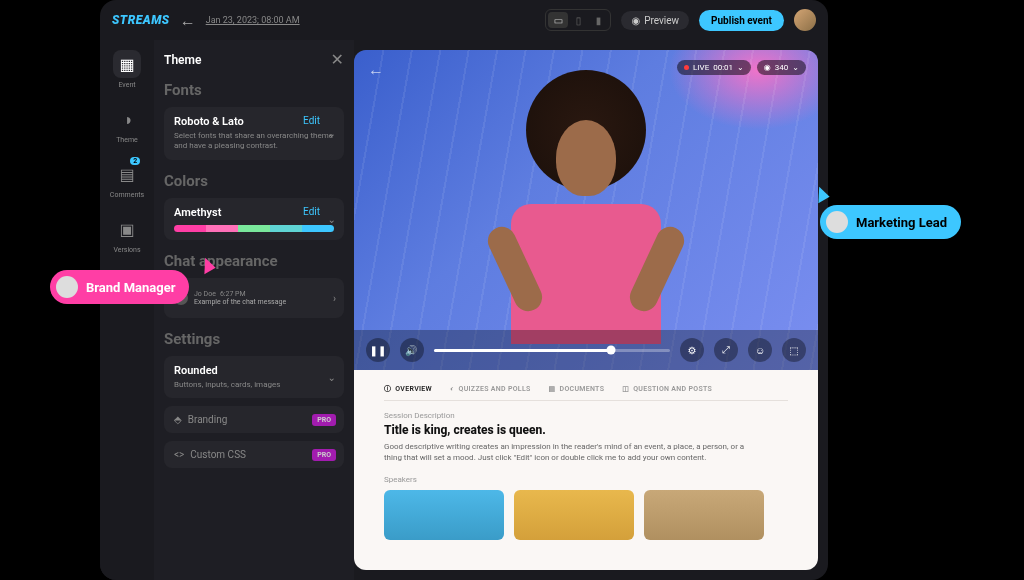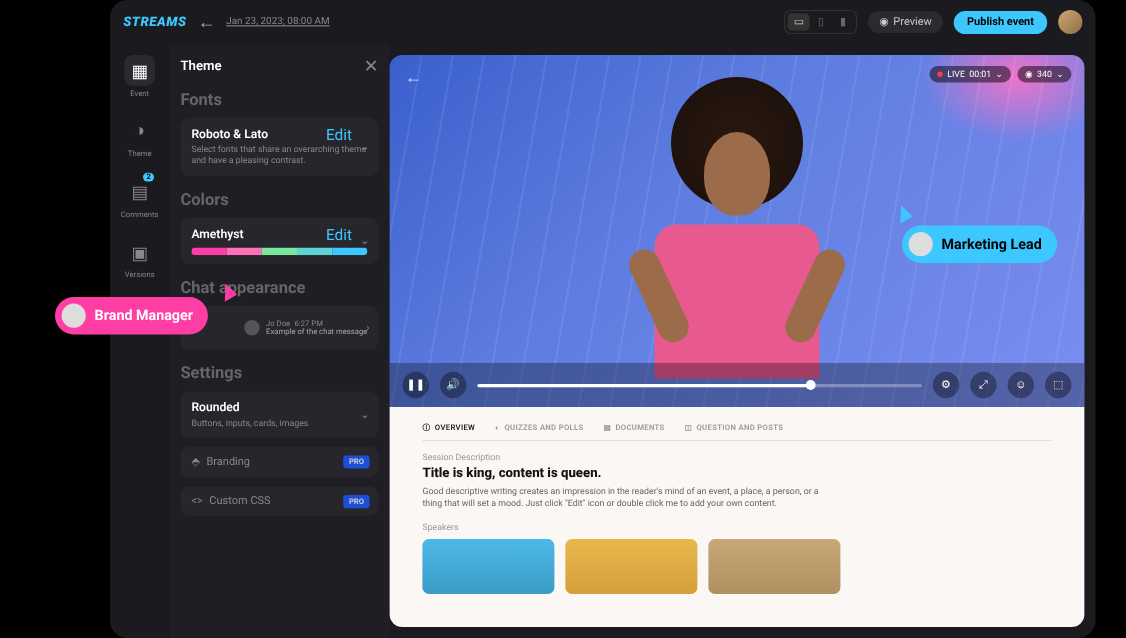--- a/index.html
+++ b/index.html
@@ -1,17 +1,17 @@
 <!DOCTYPE html>
 <html><head>
 <meta charset="utf-8">
 <style>
 * { margin: 0; padding: 0; box-sizing: border-box; font-family: -apple-system, BlinkMacSystemFont, "Segoe UI", Roboto, sans-serif; }
 body { background: #000; width: 1024px; height: 580px; overflow: hidden; position: relative; }
-.app-frame { position: absolute; left: 100px; top: 0; width: 896px; height: 580px; background: #1a1a1f; border-radius: 16px; overflow: hidden; display: flex; flex-direction: column; }
+.app-frame { position: absolute; left: 100px; top: 0; width: 728px; height: 580px; background: #1a1a1f; border-radius: 16px; overflow: hidden; display: flex; flex-direction: column; }
 .top-bar { height: 40px; display: flex; align-items: center; padding: 0 12px; gap: 10px; }
 .logo { color: #3dc7ff; font-weight: 900; font-size: 12px; letter-spacing: 0.5px; font-style: italic; }
 .back-arrow { color: #aaa; cursor: pointer; }
 .title-block { flex: 1; }
 .title-main { color: #fff; font-size: 11px; font-weight: 600; }
 .title-main .autosaved { color: #666; font-weight: 400; margin-left: 6px; font-size: 10px; }
 .title-sub { color: #888; font-size: 9px; text-decoration: underline; }
 .device-toggles { display: flex; gap: 0; border: 1px solid #333; border-radius: 6px; padding: 2px; }
 .device-toggles span { width: 20px; height: 16px; display: flex; align-items: center; justify-content: center; color: #666; font-size: 10px; cursor: pointer; }
 .device-toggles span.active { background: #333; border-radius: 4px; color: #ccc; }
@@ -25,30 +25,30 @@
 .rail-icon.active { background: #2a2a30; color: #fff; }
 .rail-label { color: #888; font-size: 7px; }
 .rail-badge { position: absolute; top: -3px; right: 4px; background: #3dc7ff; color: #000; font-size: 7px; font-weight: 700; border-radius: 6px; padding: 0 3px; }
 .side-panel { width: 200px; background: #1e1e24; display: flex; flex-direction: column; padding: 10px; gap: 8px; overflow: hidden; }
 .panel-header { display: flex; justify-content: space-between; align-items: center; }
 .panel-title { color: #fff; font-size: 12px; font-weight: 600; }
 .close-x { color: #888; cursor: pointer; }
 .section-label { color: #666; font-size: 15px; margin-top: 4px; font-weight: bold; }
 .card { background: #26262c; border-radius: 8px; padding: 8px 10px; position: relative; }
 .card-title { color: #fff; font-size: 11px; font-weight: 600; }
-.card-edit { color: #3dc7ff; font-size: 14px; position: absolute; top: 8px; right: 24px; cursor: pointer; }
+.card-edit { color: #3dc7ff; font-size: 10px; position: absolute; top: 8px; right: 24px; cursor: pointer; }
 .card-desc { color: #888; font-size: 8px; margin-top: 3px; line-height: 1.3; }
 .chevron { position: absolute; right: 8px; top: 50%; transform: translateY(-50%); color: #888; font-size: 10px; }
 .color-swatches { display: flex; margin-top: 6px; height: 7px; border-radius: 4px; overflow: hidden; }
 .sw { flex: 1; }
-.chat-preview { display: flex; align-items: center; gap: 6px; padding: 4px 0; justify-content: flex-end; }
+.chat-preview { display: flex; align-items: center; gap: 6px; padding: 4px 0; }
 .chat-avatar { width: 14px; height: 14px; border-radius: 50%; background: #555; }
 .chat-meta { color: #888; font-size: 7px; display: flex; gap: 4px; }
 .chat-msg { color: #aaa; font-size: 7px; }
-.pro-badge { background: #1d4ed8; color: #ccc; font-size: 7px; font-weight: 700; padding: 2px 5px; border-radius: 3px; position: absolute; right: 8px; top: 50%; transform: translateY(-50%); }
+.pro-badge { background: #a21caf; color: #ccc; font-size: 7px; font-weight: 700; padding: 2px 5px; border-radius: 3px; position: absolute; right: 8px; top: 50%; transform: translateY(-50%); }
 .card-icon-label { display: flex; align-items: center; gap: 6px; color: #888; font-size: 10px; }
 .main-area { flex: 1; background: #26262c; margin: 10px 10px 10px 0; border-radius: 12px; overflow: hidden; display: flex; flex-direction: column; }
 .video-region { height: 320px; background: linear-gradient(135deg, #3a5fcc 0%, #5e7de0 40%, #7a8ef0 100%); position: relative; overflow: hidden; }
 .video-region::before { content:''; position:absolute; top:-40px; right:-30px; width:180px; height:120px; background: radial-gradient(ellipse, #f073c9, transparent 70%); }
 .video-region::after { content:''; position:absolute; inset:0; background: repeating-linear-gradient(100deg, rgba(255,255,255,0.08) 0 2px, transparent 2px 28px); }
 .presenter { position: absolute; bottom: 40px; left: 50%; transform: translateX(-50%); width: 180px; height: 260px; z-index: 2; }
 .presenter-hair { width: 120px; height: 120px; background: radial-gradient(circle,#2a1810,#1a0f0a); border-radius: 50%; margin: 0 auto; }
 .presenter-face { width: 60px; height: 76px; background: #9c6b4a; border-radius: 50% 50% 45% 45%; margin: -70px auto 0; position: relative; z-index: 3; }
 .presenter-body { width: 150px; height: 140px; background: #e85a8f; border-radius: 20px 20px 0 0; margin: 8px auto 0; position: relative; }
 .presenter-arm { position: absolute; width: 28px; height: 90px; background: #9c6b4a; border-radius: 14px; }
@@ -253,21 +253,21 @@
           <div class="tab">
             <span>▤</span>
             <span>DOCUMENTS</span>
           </div>
           <div class="tab">
             <span>◫</span>
             <span>QUESTION AND POSTS</span>
           </div>
         </div>
         <div class="section-desc-label">Session Description</div>
-        <div class="session-title">Title is king, content is queen.</div>
+        <div class="session-title">Title is king, creates is queen.</div>
         <div class="session-body">Good descriptive writing creates an impression in the reader's mind of an event, a place, a person, or a thing that will set a mood. Just click "Edit" icon or double click me to add your own content.</div>
         <div class="speakers-label">Speakers</div>
         <div class="speakers-row">
           <div class="speaker-card sp1"></div>
           <div class="speaker-card sp2"></div>
           <div class="speaker-card sp3"></div>
         </div>
       </div>
     </div>
 

